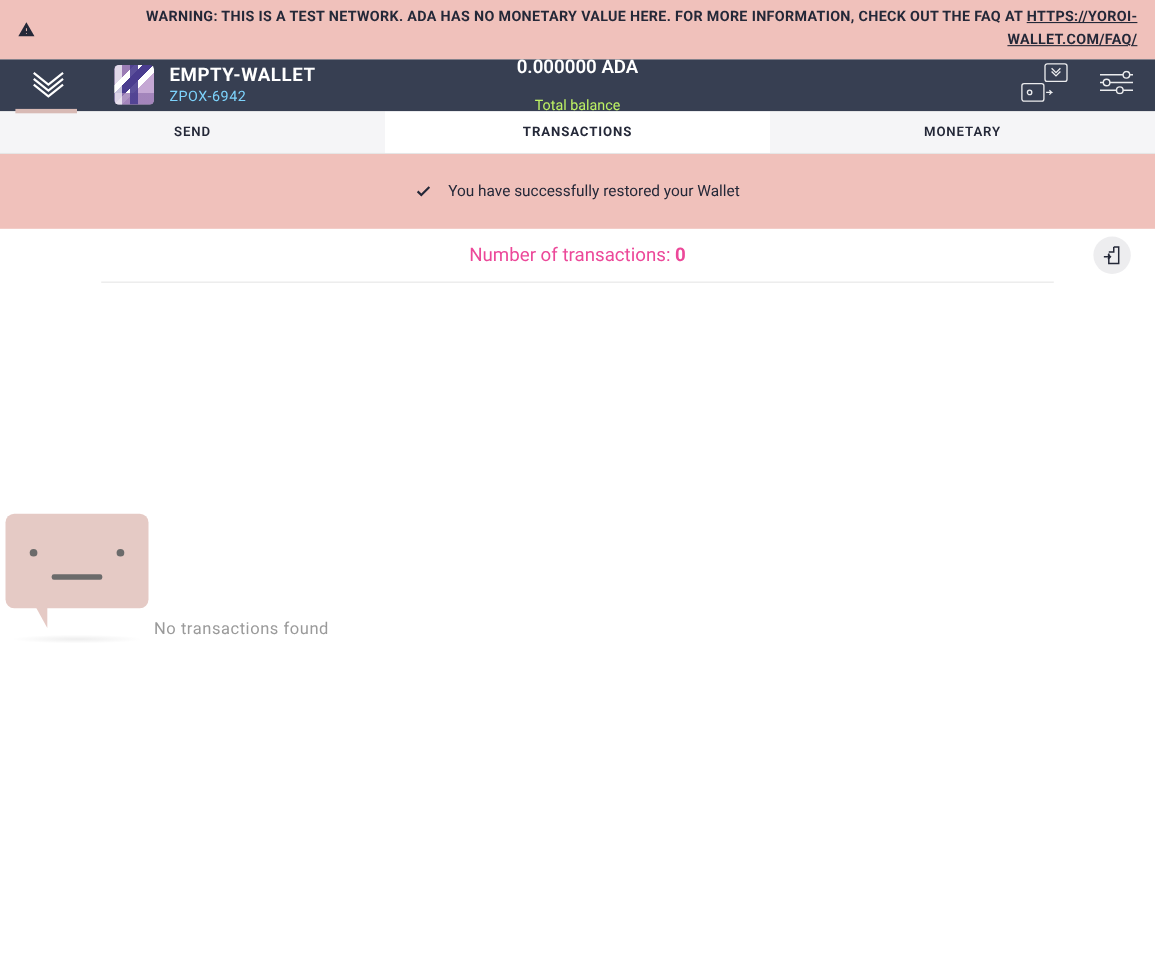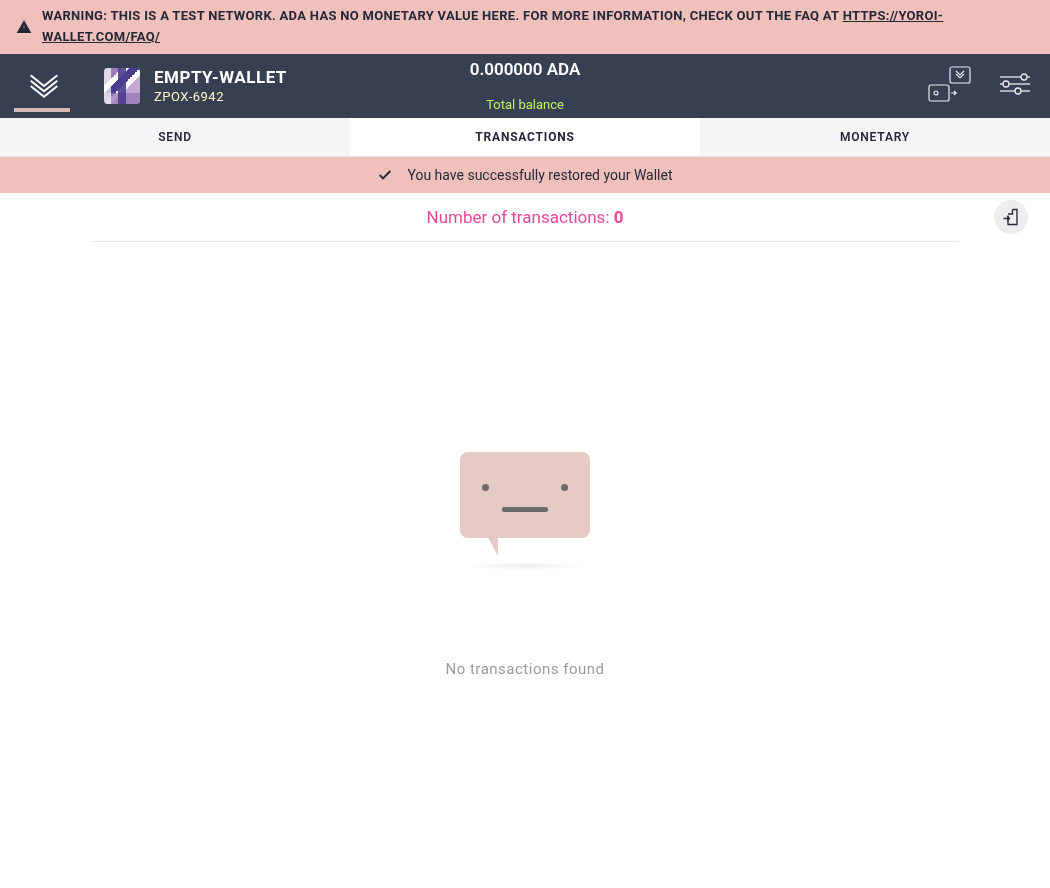--- a/index.html
+++ b/index.html
@@ -11,21 +11,21 @@
     body {
       width: 1050px;
       height: 888px;
       background: #fff;
       overflow: hidden;
     }
     .warning-banner {
       background: #f0c1bb;
       color: #242838;
       padding: 6px 16px;
-      text-align: left;
+      text-align: right;
       font-size: 13px;
       font-weight: 700;
       letter-spacing: 0.3px;
       display: flex;
       align-items: center;
       justify-content: center;
       gap: 10px;
       line-height: 1.6;
     }
     .warning-banner a {
@@ -36,21 +36,21 @@
     .warning-icon {
       flex-shrink: 0;
     }
     .header {
       background: #373f52;
       color: #fff;
       display: flex;
       align-items: center;
       padding: 10px 20px 10px 20px;
       position: relative;
-      height: 64px;
+      height: 47px;
     }
     .logo-area {
       width: 48px;
       display: flex;
       justify-content: center;
       position: relative;
     }
     .logo-area::after {
       content: '';
       position: absolute;
@@ -82,21 +82,21 @@
         linear-gradient(90deg, rgba(255,255,255,0.7) 20%, transparent 20%, transparent 40%, rgba(74,61,143,0.9) 40%, rgba(74,61,143,0.9) 60%, transparent 60%),
         linear-gradient(0deg, rgba(155,124,181,0.8) 30%, transparent 30%);
     }
     .wallet-name {
       font-size: 17px;
       font-weight: 700;
       letter-spacing: 0.5px;
     }
     .wallet-id {
       font-size: 13px;
-      color: #fef9c3;
+      color: #7dd3fc;
       letter-spacing: 0.5px;
       margin-top: 2px;
     }
     .balance-area {
       position: absolute;
       left: 50%;
       transform: translateX(-50%);
       text-align: center;
     }
     .balance-amount {
@@ -133,21 +133,21 @@
       letter-spacing: 0.8px;
       color: #242838;
       cursor: pointer;
     }
     .tab.active {
       background: #fff;
       font-weight: 700;
     }
     .notification {
       background: #f0c1bb;
-      padding: 10px;
+      padding: 26px;
       text-align: center;
       color: #242838;
       font-size: 14px;
       display: flex;
       align-items: center;
       justify-content: center;
       gap: 14px;
     }
     .check-icon {
       color: #242838;
@@ -175,21 +175,21 @@
       height: 34px;
       border-radius: 50%;
       background: #ededef;
       display: flex;
       align-items: center;
       justify-content: center;
       cursor: pointer;
     }
     .empty-state {
       display: flex;
-      flex-direction: column;
+      flex-direction: row;
       align-items: center;
       margin-top: 210px;
     }
     .empty-illustration {
       position: relative;
       width: 140px;
       height: 130px;
     }
     .speech-bubble {
       width: 130px;

